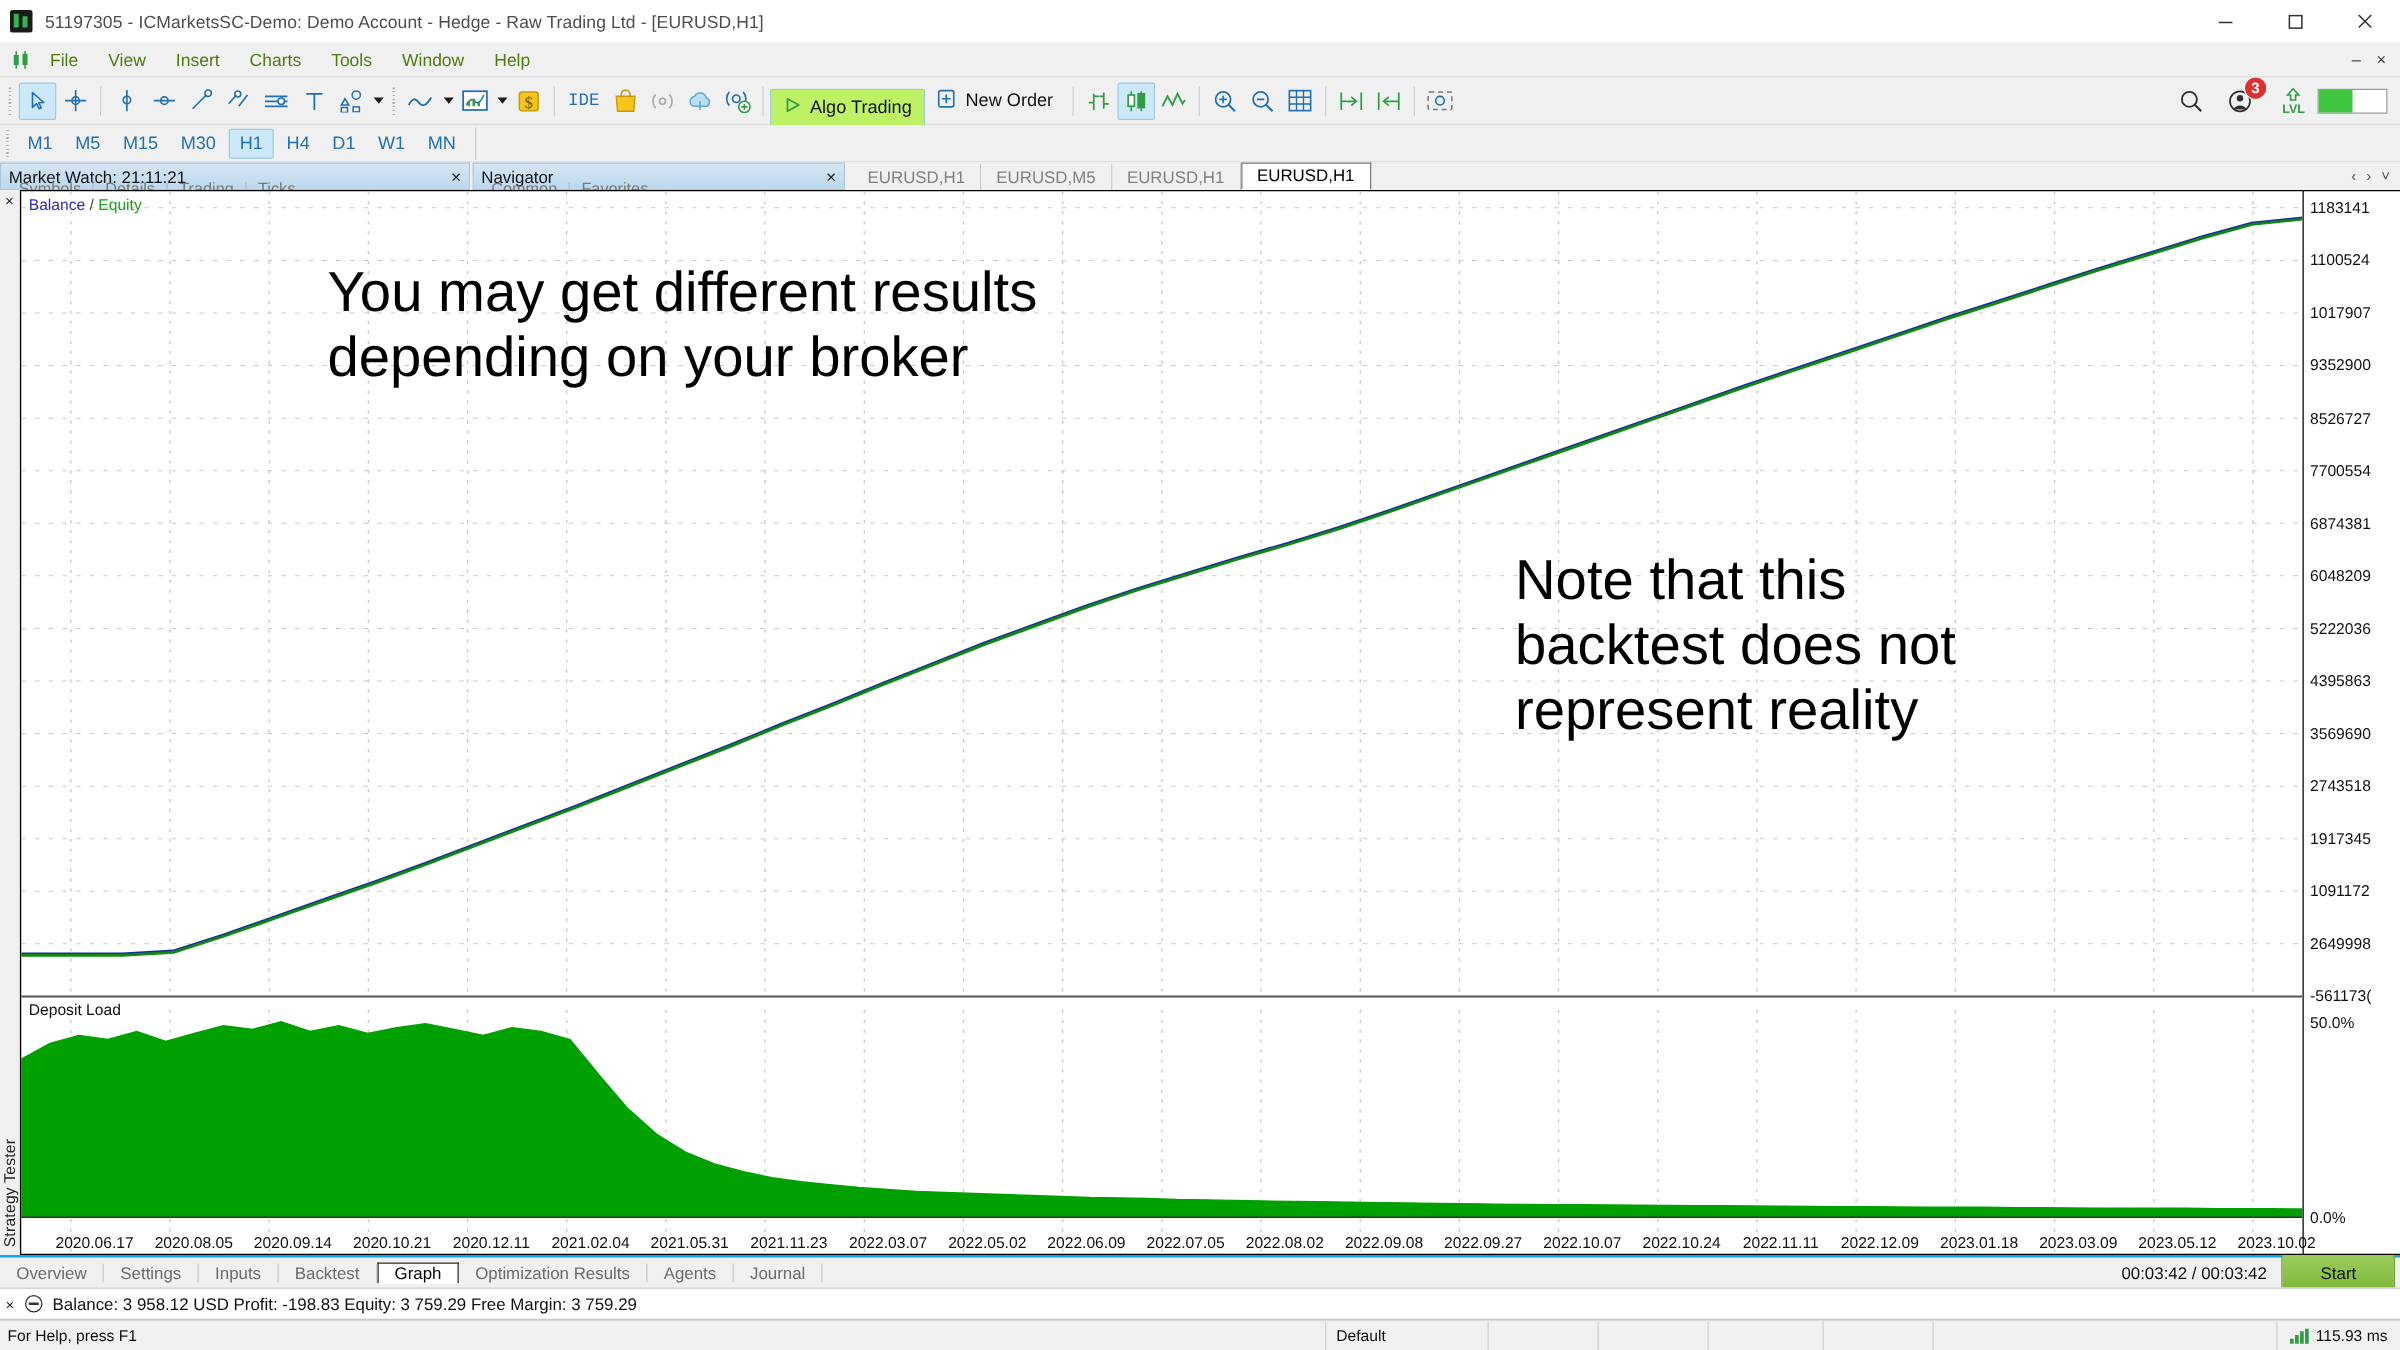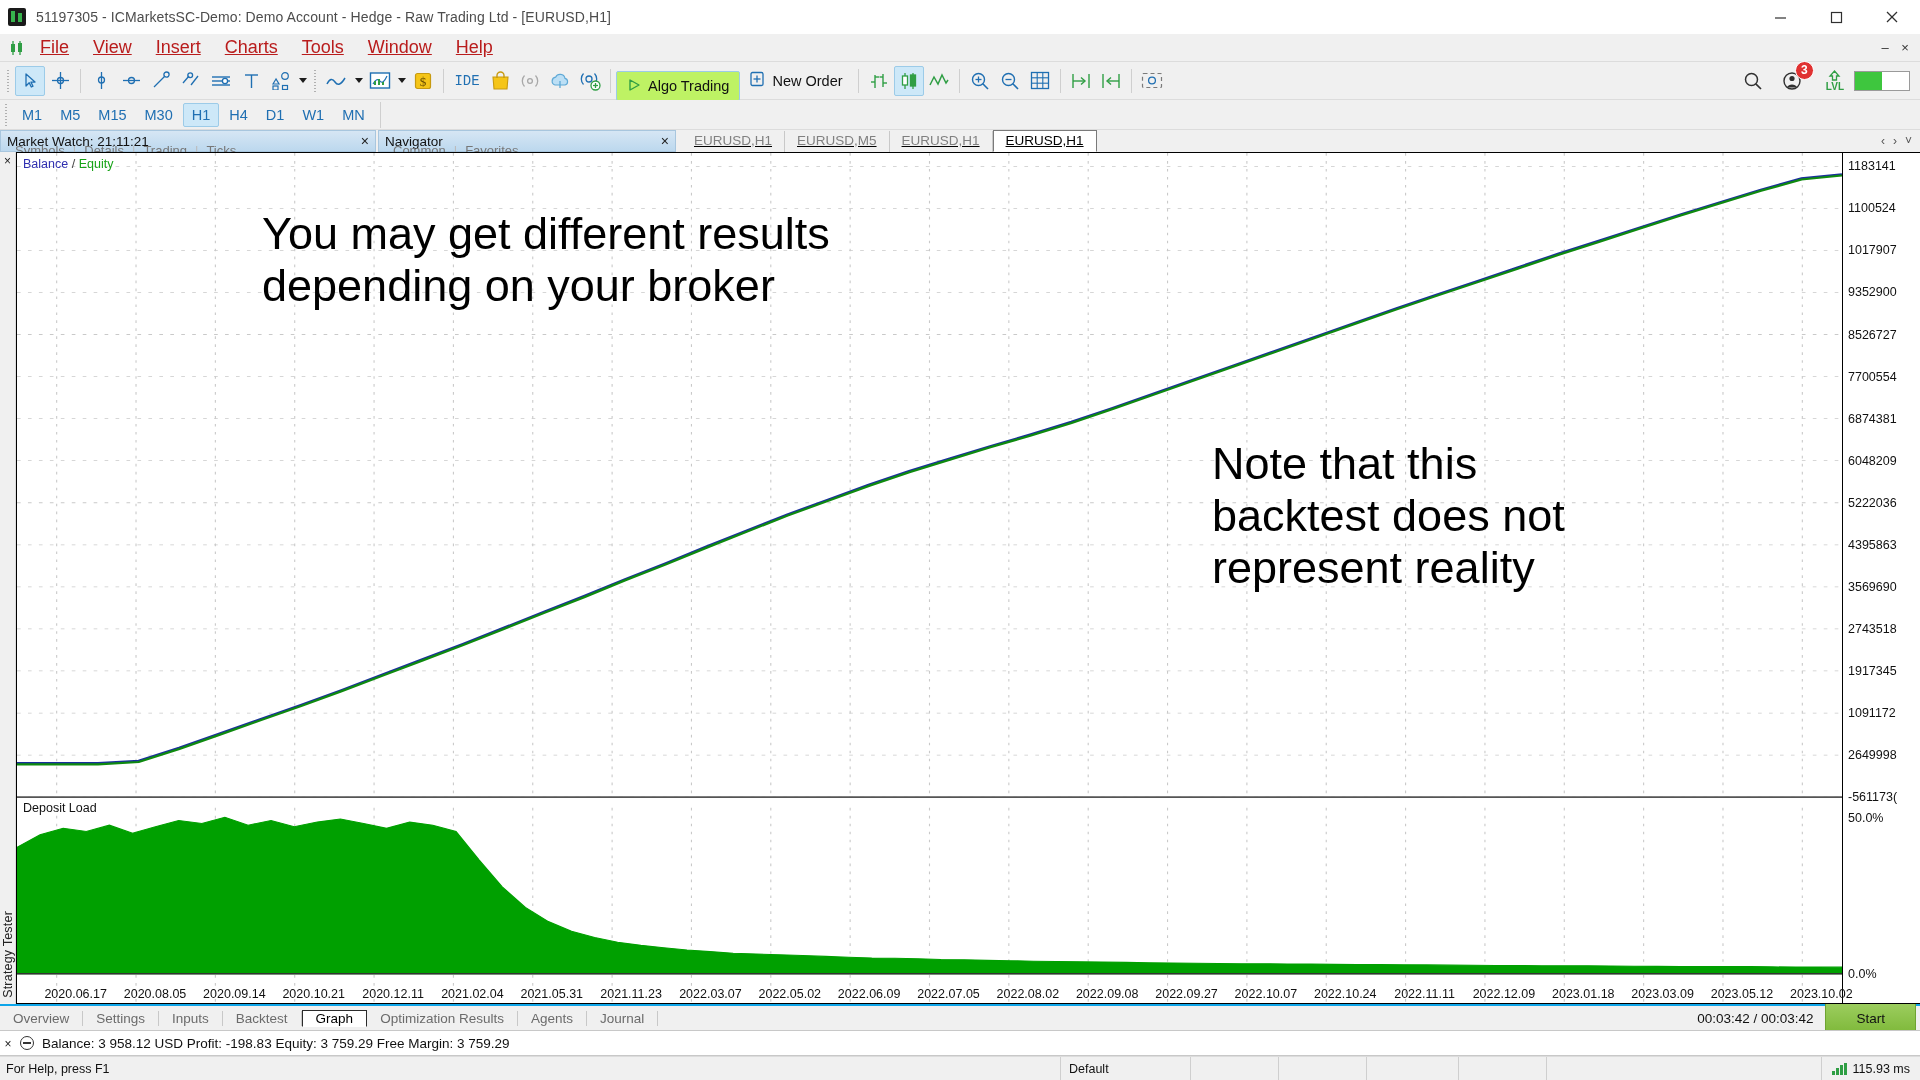--- a/index.html
+++ b/index.html
@@ -26,21 +26,21 @@
   .win-btns { margin-left: auto; display: flex; height: 100%; }
   .win-btn { width: 56px; height: 34px; display: flex; align-items: center; justify-content: center; color:#303030; }
   .win-btn svg { display:block; }
 
   
   .menubar {
     height: 28px; flex: 0 0 28px; display: flex; align-items: center;
     background: #f0f0f0; border-bottom: 1px solid #dcdcdc; position: relative;
   }
   .menu-logo { width: 22px; margin-left: 6px; display:flex; align-items:center; justify-content:center; }
-  .menu-item { font-size: 18px; color: #b91c1c; padding: 3px 12px; text-decoration: underline; }
+  .menu-item { font-size: 14px; color: #4d7c0f; padding: 3px 12px; }
   .menu-right { margin-left: auto; display: flex; align-items: center; gap: 2px; padding-right: 6px; }
   .mini-btn { width: 18px; height: 18px; display:flex; align-items:center;justify-content:center; color:#333; font-size:13px;}
 
   
   .toolbar {
     height: 38px; flex: 0 0 38px; background: #f0f0f0; display: flex; align-items: center;
     border-bottom: 1px solid #dcdcdc; padding-left: 2px;
   }
   .grip { width: 7px; height: 26px; margin: 0 3px; position: relative; flex:0 0 7px;}
   .grip::before{
@@ -85,21 +85,21 @@
     background: linear-gradient(to bottom,#d6e6f4,#bcd8ee);
     display: flex; align-items: center; font-size: 13.5px; color: #111;
     padding: 0 6px; border: 1px solid #a8c6de; position: relative;
   }
   .panel-tab .x { margin-left: auto; padding-left: 14px; font-size: 14px; color:#222; }
   .subtabs { position:absolute; bottom:-7px; left:6px; display:flex; gap:0; font-size:13px; color:#777; }
   .subtab { padding: 0 8px; }
   .subtab-div { color:#bbb; }
 
   
-  .chart-tabs { display: flex; align-items: center; height: 22px; margin-left: 6px; text-decoration: underline; }
+  .chart-tabs { display: flex; align-items: flex-end; height: 22px; margin-left: 6px; }
   .chart-tab {
     font-size: 13.5px; color: #808080; padding: 2px 12px 3px 12px; height: 21px;
     display: flex; align-items: center; border-right: 1px solid #c8c8c8; background: #f0f0f0;
   }
   .chart-tab.active {
     color: #000; background: #ffffff; border: 1px solid #7a7a7a; border-bottom: 1px solid #ffffff;
     height: 22px; font-weight: normal;
   }
   .tabs-nav { margin-left:auto; display:flex; align-items:center; gap:8px; padding-right:8px; color:#555; font-size:12px;}
 

